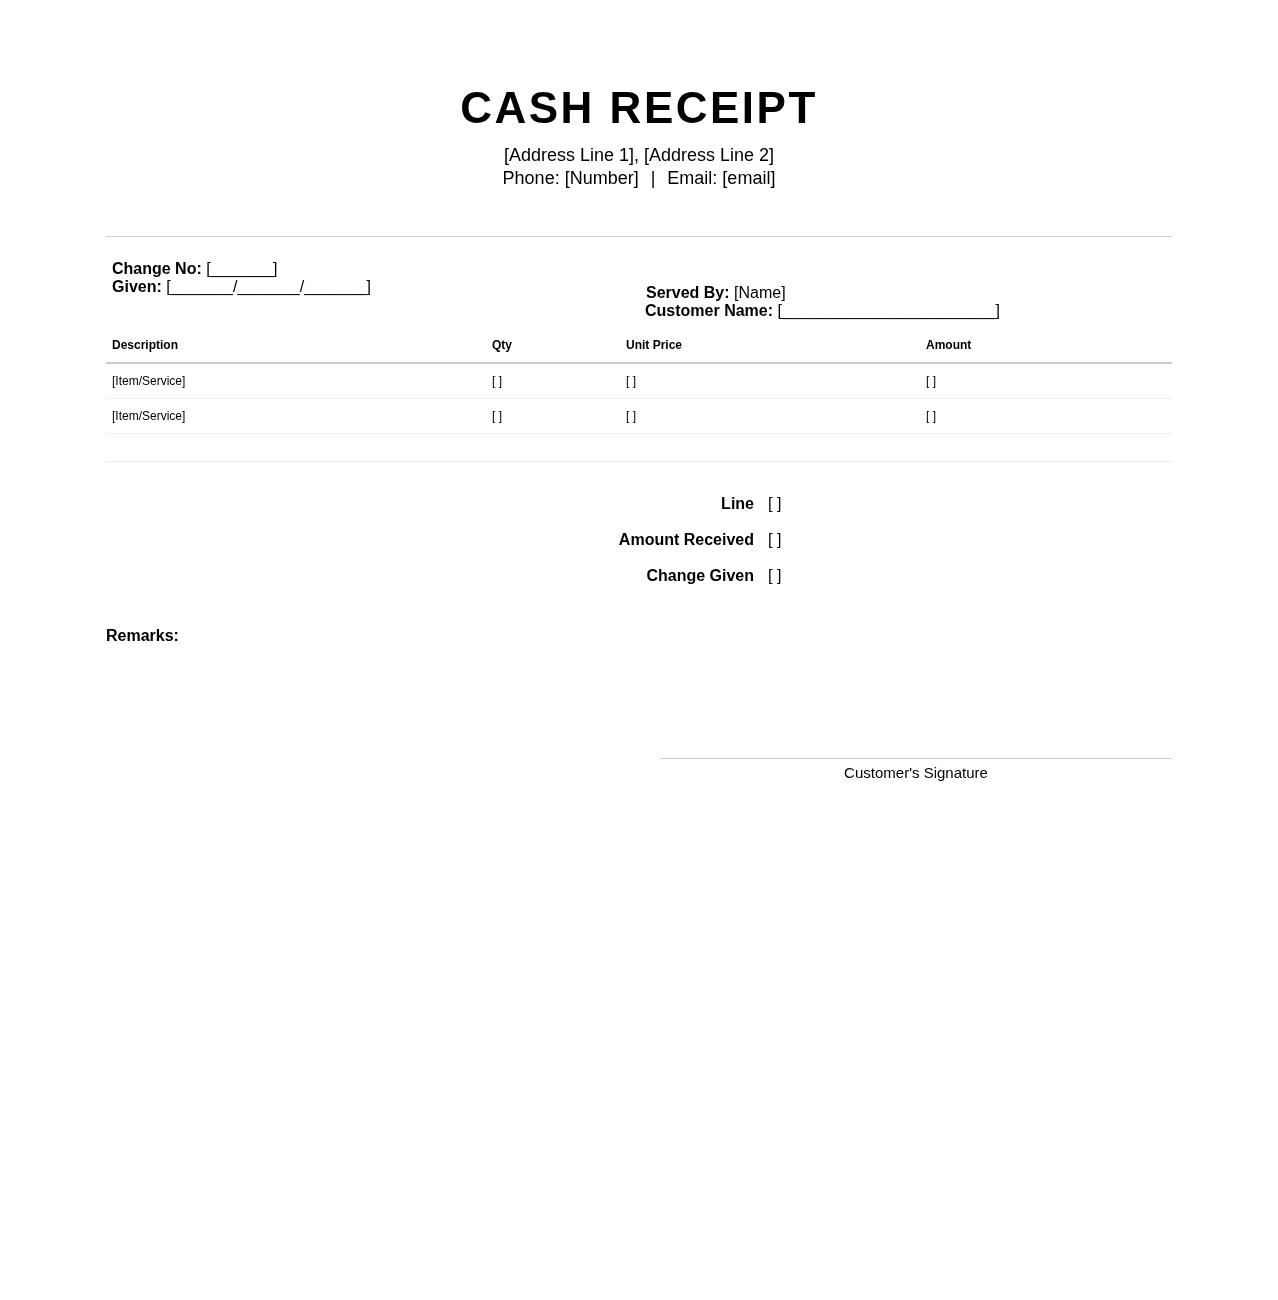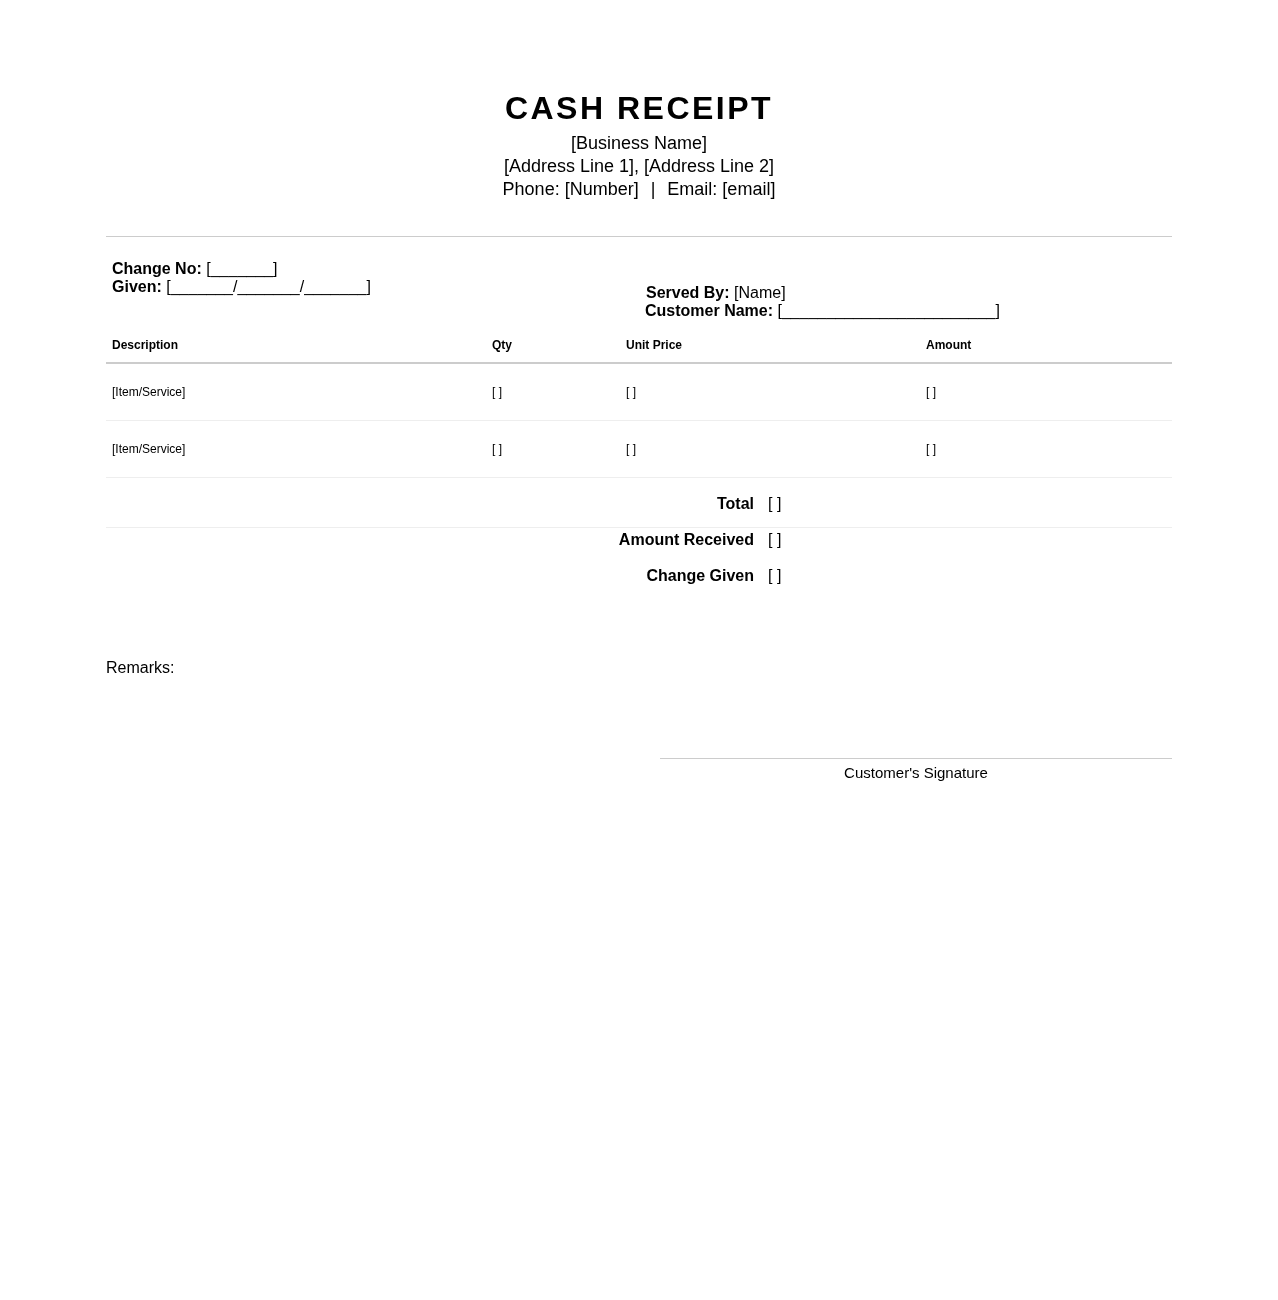--- a/index.html
+++ b/index.html
@@ -18,25 +18,25 @@
       position: absolute;
       left: 106px;
       top: 0;
       width: 1066px;
     }
     .header {
       text-align: center;
       padding-top: 88px;
     }
     .title {
-      font-size: 32px;
+      font-size: 44px;
       font-weight: bold;
       letter-spacing: 2.5px;
       line-height: 40px;
-      margin: 0 0 4px 0;
+      margin: 0 0 16px 0;
     }
     .header-line {
       font-size: 18px;
       line-height: 23px;
     }
     .sep { margin: 0 12px; }
     .hr {
       position: absolute;
       top: 236px;
       left: 0;
@@ -72,21 +72,21 @@
       font-size: 12px;
     }
     .items th {
       text-align: left;
       font-weight: bold;
       padding: 4px 6px 8px 6px;
       height: 18px;
       border-bottom: 2px solid #cccccc;
     }
     .items td {
-      padding: 11px 6px;
+      padding: 0 6px;
       height: 34px;
       border-bottom: 1px solid #eeeeee;
       margin-left: 40px;
     }
     .items tr.empty td { height: 27px; }
     .c-desc { width: 368px; }
     .c-qty { width: 122px; }
     .c-unit { width: 288px; }
     .totals {
       position: absolute;
@@ -110,43 +110,41 @@
     .total-value {
       position: absolute;
       left: 662px;
       top: 9px;
     }
     .remarks {
       position: absolute;
       top: 627px;
       left: 0;
       font-size: 16px;
-      font-weight: normal;
-      margin-top: 32px;
+      font-weight: bold;
     }
     .sig {
       position: absolute;
       top: 758px;
       width: 511px;
       border-top: 1px solid #cccccc;
       font-size: 15px;
       padding-top: 5px;
     }
     .sig-left { left: 0; }
     .sig-right { left: 554px; width: 512px; text-align: center; }
     .sig-right span { margin-left: 0; }
   </style>
 </head>
 <body>
 
 <div class="page">
 
   <div class="header">
     <div class="title">CASH RECEIPT</div>
-    <div class="header-line">[Business Name]</div>
     <div class="header-line">[Address Line 1], [Address Line 2]</div>
     <div class="header-line">
       <span>Phone: [Number]</span><span class="sep">|</span><span>Email: [email]</span>
     </div>
   </div>
 
   <div class="hr"></div>
 
   <div class="info">
     <div class="col-left">
@@ -197,21 +195,21 @@
         <td></td>
         <td></td>
         <td></td>
         <td></td>
       </tr>
     </tbody>
   </table>
 
   <div class="totals">
     <div class="total-row">
-      <span class="total-label">Total</span>
+      <span class="total-label">Line</span>
       <span class="total-value">[ ]</span>
     </div>
     <div class="total-row">
       <span class="total-label">Amount Received</span>
       <span class="total-value">[ ]</span>
     </div>
     <div class="total-row">
       <span class="total-label">Change Given</span>
       <span class="total-value">[ ]</span>
     </div>

